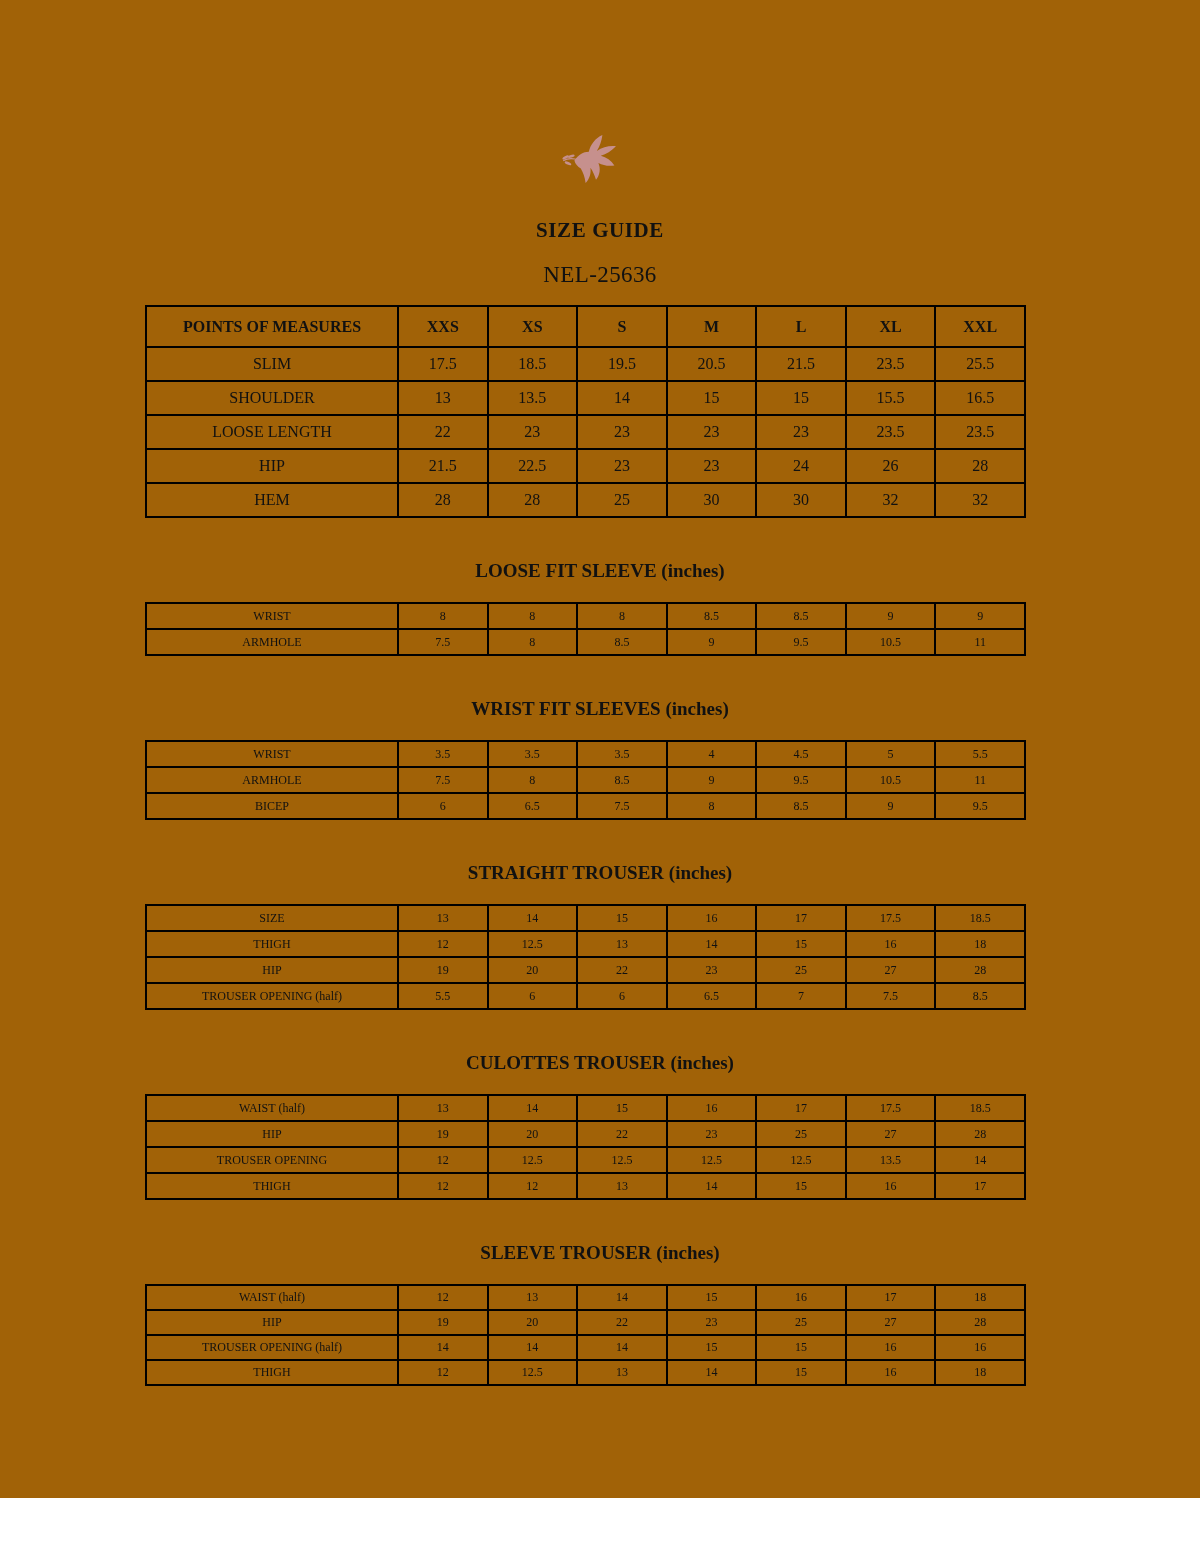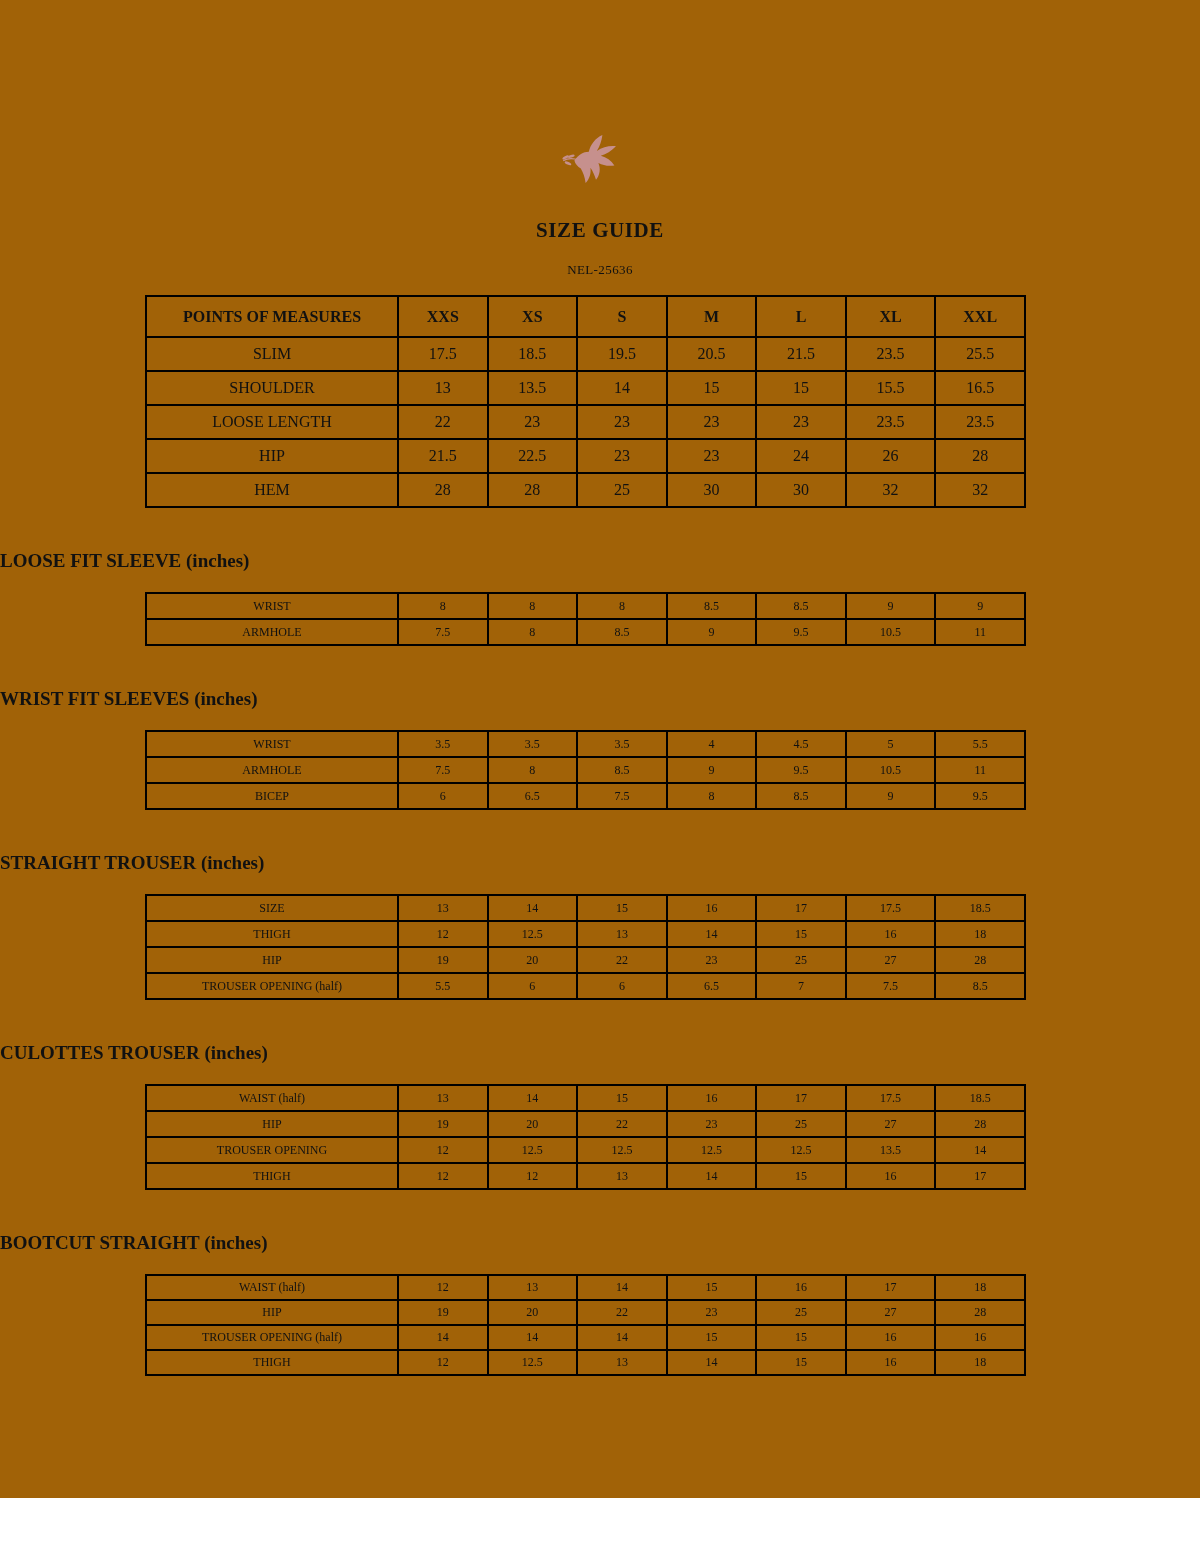--- a/index.html
+++ b/index.html
@@ -28,21 +28,21 @@
   .doc-title {
     margin: 25px 0 0 0;
     text-align: center;
     font-size: 21px;
     font-weight: bold;
     letter-spacing: 0.6px;
   }
   .product-code {
     margin-top: 19px;
     text-align: center;
-    font-size: 13px;
+    font-size: 23px;
     letter-spacing: 0.4px;
   }
   table.tbl {
     border-collapse: collapse;
     table-layout: fixed;
     width: 881px;
     margin-left: 145px;
   }
   table.tbl td, table.tbl th {
     border: 2px solid #000000;
@@ -57,21 +57,21 @@
     font-size: 16px;
   }
   table.main-tbl thead tr { height: 41px; }
   table.main-tbl tbody tr { height: 34px; }
   table.main-tbl th {
     font-weight: bold;
     vertical-align: middle;
   }
   .section-title {
     margin: 42px 0 0 0;
-    text-align: left;
+    text-align: center;
     font-size: 19px;
     font-weight: bold;
   }
   table.sub-tbl {
     margin-top: 20px;
     font-size: 12px;
   }
   table.sub-tbl tr { height: 26px; }
   table.sub-tbl.compact tr { height: 25px; }
 </style>
@@ -371,21 +371,21 @@
           <td>12</td>
           <td>13</td>
           <td>14</td>
           <td>15</td>
           <td>16</td>
           <td>17</td>
         </tr>
       </tbody>
   </table>
 
-  <h2 class="section-title">BOOTCUT STRAIGHT (inches)</h2>
+  <h2 class="section-title">SLEEVE TROUSER (inches)</h2>
   <table class="tbl sub-tbl compact">
     <colgroup>
         <col style="width:252px">
         <col>
         <col>
         <col>
         <col>
         <col>
         <col>
         <col>

